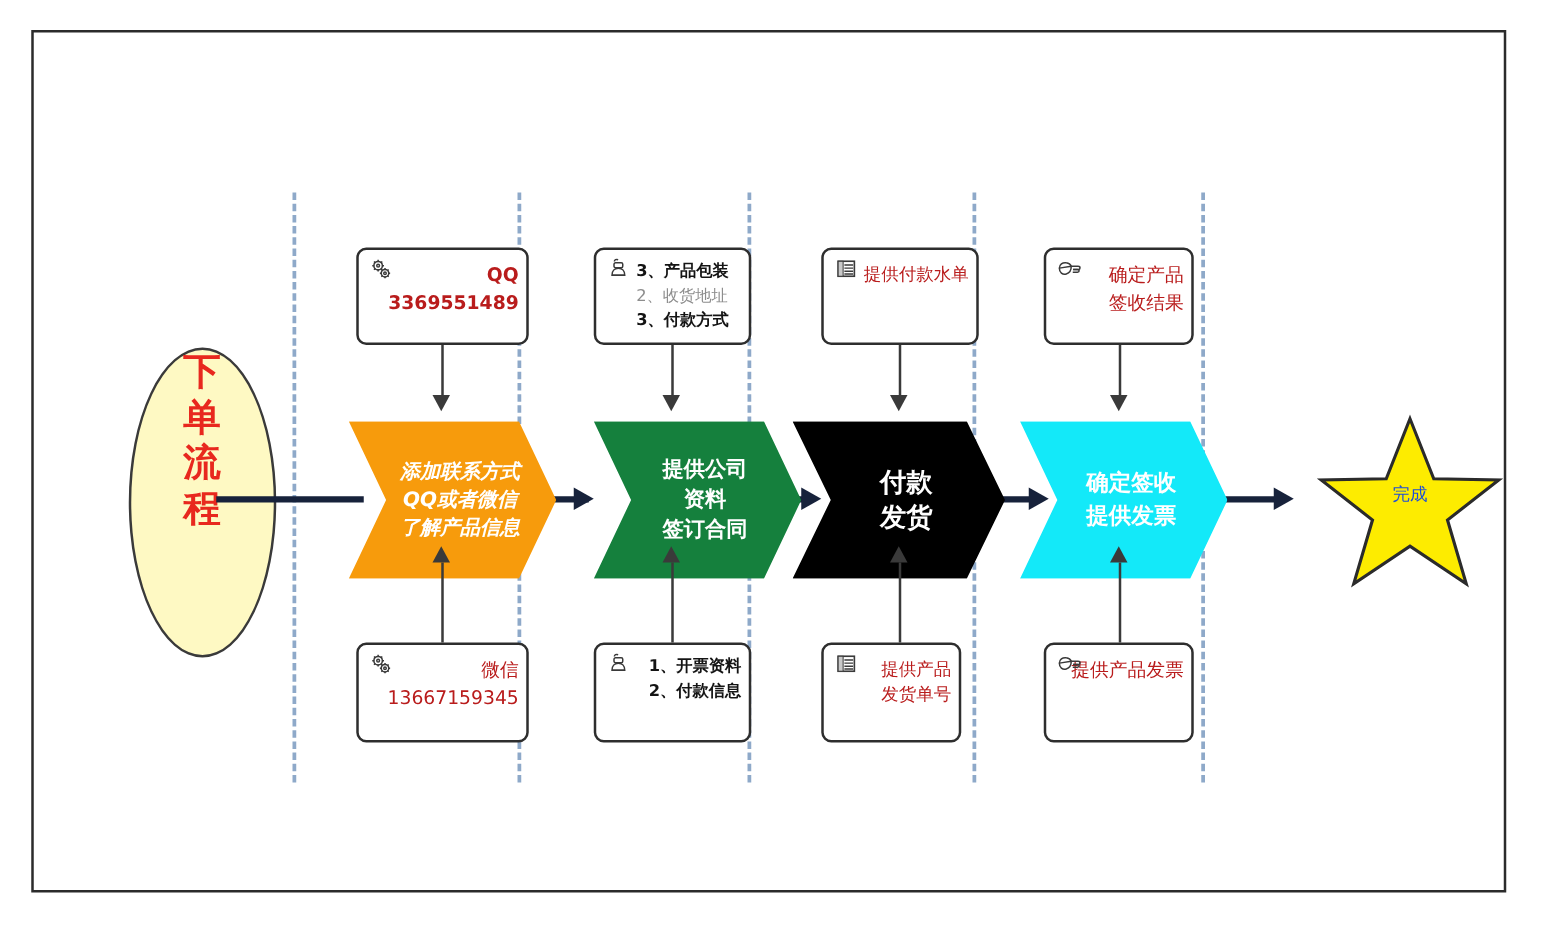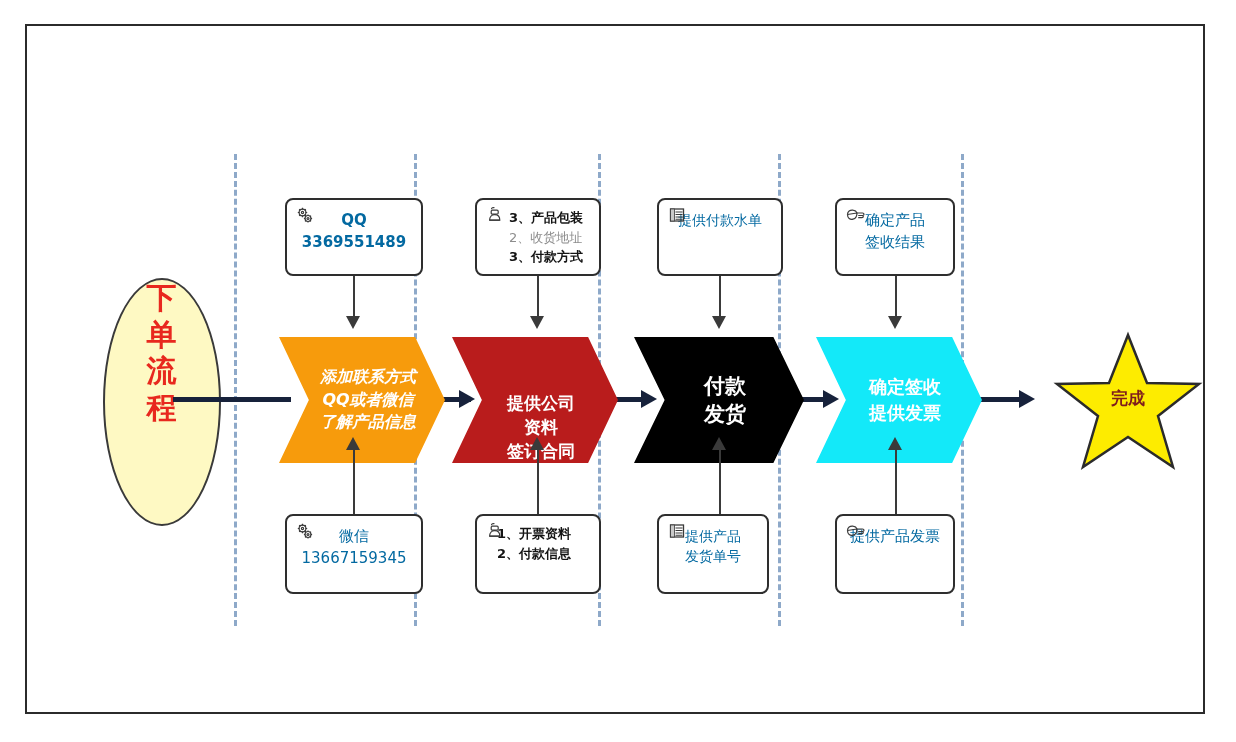--- a/index.html
+++ b/index.html
@@ -77,21 +77,21 @@
   .chevron .clabel {
     color: #ffffff;
     font-weight: bold;
     font-size: 16px;
     line-height: 1.42;
     text-align: center;
     white-space: pre-line;
     padding-left: 12px;
   }
   #chevron-1 { left: 252px; width: 166px; background: #f79b0c; font-style: italic; }
-  #chevron-2 { left: 425px; width: 166px; background: #b91c1c; align-items: flex-end; }
+  #chevron-2 { left: 448px; width: 166px; background: #15803d; }
   #chevron-3 { left: 607px; width: 170px; background: #000000; }
   #chevron-4 { left: 789px; width: 166px; background: #13e9f9; }
   #chevron-3 .clabel { font-size: 21px; line-height: 1.35; }
   #chevron-4 .clabel { font-size: 18px; line-height: 1.45; }
   #chevron-2 .clabel { font-size: 17px; }
   
   .note-box {
     position: absolute;
     border: 2px solid #2e2e2e;
     border-radius: 8px;
@@ -102,39 +102,39 @@
   .note-icon {
     position: absolute;
     left: 8px;
     top: 6px;
     width: 20px;
     height: 20px;
     line-height: 20px;
   }
   .note-text {
     margin-top: 6px;
-    text-align: center;
+    text-align: right;
     font-size: 14px;
     line-height: 1.45;
-    color: #0369a1;
+    color: #b91c1c;
     white-space: pre-line;
     font-weight: bold;
   }
   .note-lines {
     margin-top: 4px;
     font-size: 13px;
     line-height: 1.5;
     color: #1a1a1a;
     text-align: left;
     padding-left: 26px;
   }
   .note-lines .ln { white-space: pre; }
   .note-lines .ln.bold { font-weight: bold; color: #141414; }
   .note-lines .ln.dim  { font-weight: normal; color: #8d8d8d; }
-  .note-lines.centered { padding-left: 14px; font-weight: bold; }
+  .note-lines.centered { padding-left: 14px; font-weight: bold; text-align: right; }
   
   #note-top-1 { left: 258px; top: 172px; width: 138px; height: 78px; }
   #note-top-2 { left: 448px; top: 172px; width: 126px; height: 78px; }
   #note-top-3 { left: 630px; top: 172px; width: 126px; height: 78px; }
   #note-top-4 { left: 808px; top: 172px; width: 120px; height: 78px; }
   
   #note-bot-1 { left: 258px; top: 488px; width: 138px; height: 80px; }
   #note-bot-2 { left: 448px; top: 488px; width: 126px; height: 80px; }
   #note-bot-3 { left: 630px; top: 488px; width: 112px; height: 80px; }
   #note-bot-4 { left: 808px; top: 488px; width: 120px; height: 80px; }
@@ -149,23 +149,23 @@
     top: 305px;
     width: 150px;
     height: 142px;
   }
   #end-star .star-label {
     position: absolute;
     left: 0;
     top: 56px;
     width: 150px;
     text-align: center;
-    font-size: 17px;
-    font-weight: bold;
-    color: #7f1d1d;
+    font-size: 14px;
+    font-weight: normal;
+    color: #1d4ed8;
   }
   
   .hconn {
     position: absolute;
     height: 5px;
     background: #17223b;
     top: 371px;
   }
   .vconn {
     position: absolute;

